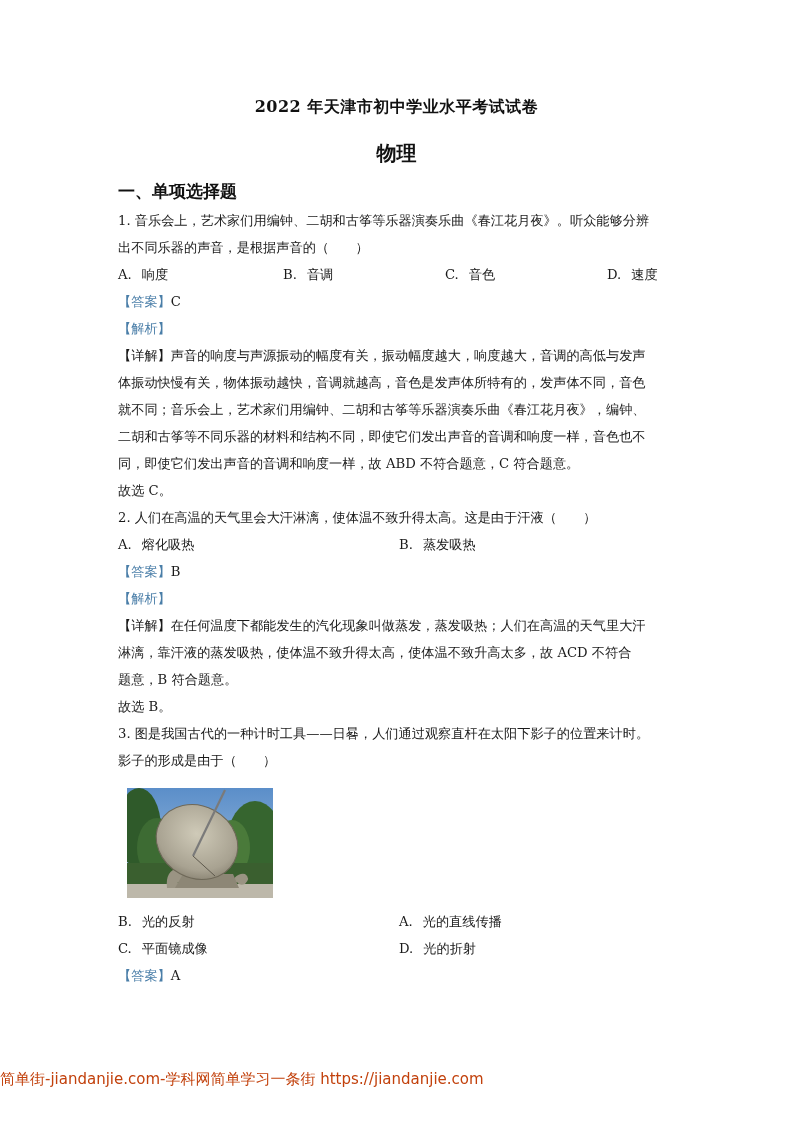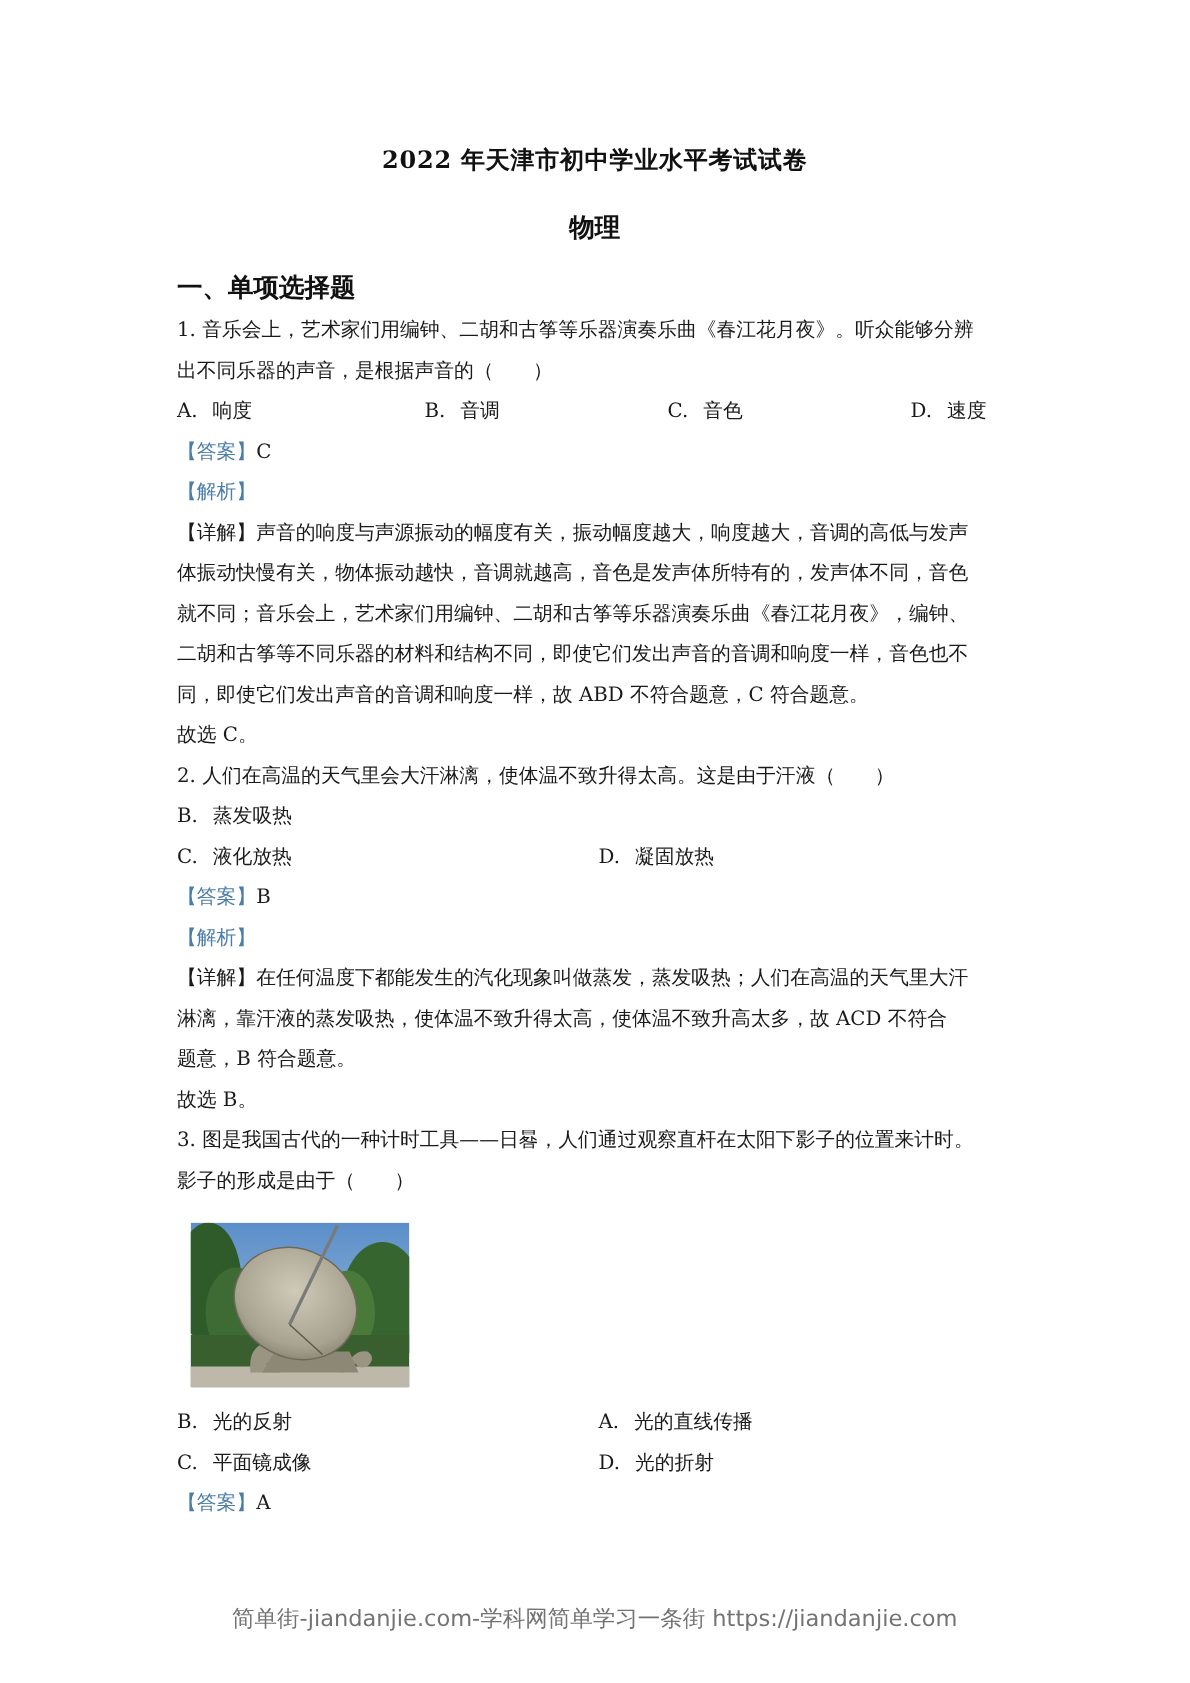--- a/index.html
+++ b/index.html
@@ -28,21 +28,21 @@
       font-size: 16px;
       font-weight: bold;
       letter-spacing: 0.5px;
       color: #111;
     }
     .subtitle {
       position: absolute;
       left: 0; width: 793px;
       top: 140px;
       text-align: center;
-      font-size: 17px;
+      font-size: 20px;
       font-weight: bold;
       color: #111;
     }
     .section-heading {
       position: absolute;
       left: 118px;
       top: 180px;
       font-size: 17px;
       font-weight: bold;
       color: #111;
@@ -84,24 +84,23 @@
       margin-bottom: 10px;
       margin-left: 9px;
       position: relative;
       overflow: hidden;
     }
     .figure svg { display: block; }
     .footer {
       position: absolute;
       left: 0; width: 793px;
       top: 1070px;
-      text-align: center;
       font-family: "DejaVu Sans", "Liberation Sans", sans-serif;
       font-size: 15px;
-      color: #737373;
+      color: #c2410c;
     }
   </style>
 </head>
 <body>
 
 <div class="page">
 
   <div class="title">2022 年天津市初中学业水平考试试卷</div>
   <div class="subtitle">物理</div>
   <div class="section-heading">一、单项选择题</div>
@@ -123,25 +122,22 @@
       <div class="line">体振动快慢有关，物体振动越快，音调就越高，音色是发声体所特有的，发声体不同，音色</div>
       <div class="line">就不同；音乐会上，艺术家们用编钟、二胡和古筝等乐器演奏乐曲《春江花月夜》，编钟、</div>
       <div class="line">二胡和古筝等不同乐器的材料和结构不同，即使它们发出声音的音调和响度一样，音色也不</div>
       <div class="line">同，即使它们发出声音的音调和响度一样，故 ABD 不符合题意，C 符合题意。</div>
       <div class="line">故选 C。</div>
     </div>
 
     <div>
       <div class="line"><span>2.</span>&nbsp;<span>人们在高温的天气里会大汗淋漓，使体温不致升得太高。这是由于汗液（　　）</span></div>
       <div class="opts2">
+        <div class="opt"><span class="opt-letter">A.</span><span>熔化吸热</span></div>
         <div class="opt"><span class="opt-letter">B.</span><span>蒸发吸热</span></div>
-      </div>
-      <div class="opts2">
-        <div class="opt"><span class="opt-letter">C.</span><span>液化放热</span></div>
-        <div class="opt"><span class="opt-letter">D.</span><span>凝固放热</span></div>
       </div>
       <div class="line"><span class="label">【答案】</span><span>B</span></div>
       <div class="line"><span class="label">【解析】</span></div>
       <div class="line"><span>【详解】</span><span>在任何温度下都能发生的汽化现象叫做蒸发，蒸发吸热；人们在高温的天气里大汗</span></div>
       <div class="line">淋漓，靠汗液的蒸发吸热，使体温不致升得太高，使体温不致升高太多，故 ACD 不符合</div>
       <div class="line">题意，B 符合题意。</div>
       <div class="line">故选 B。</div>
     </div>
 
     <div>

